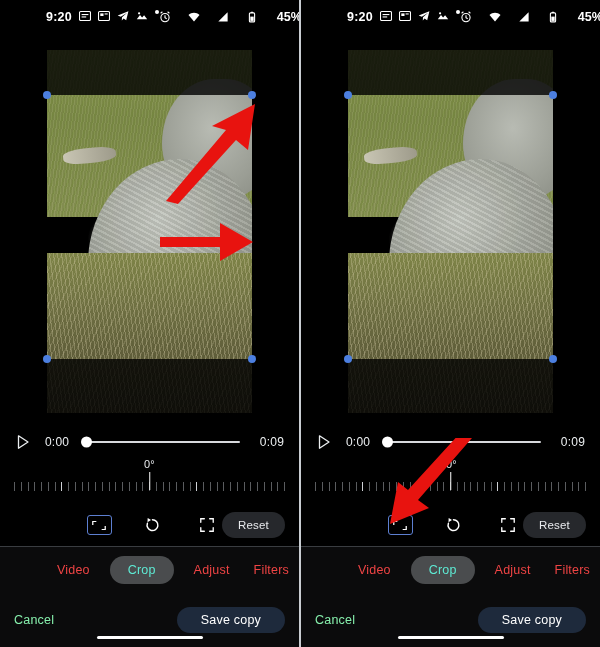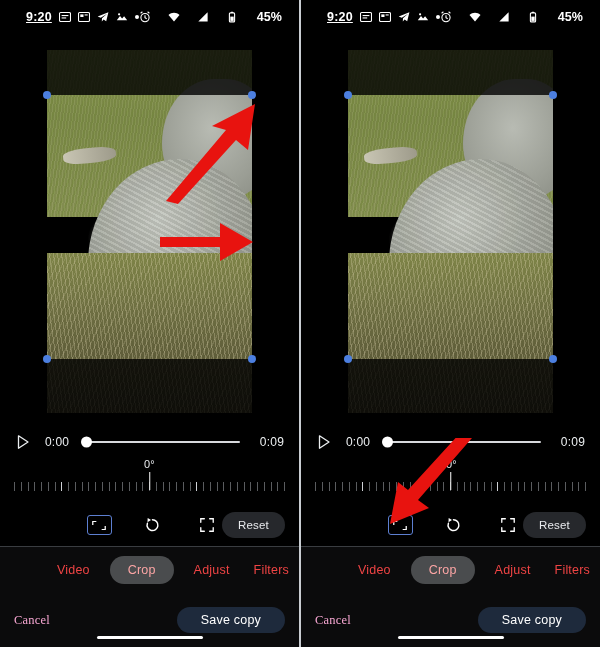--- a/index.html
+++ b/index.html
@@ -23,21 +23,21 @@
     flex-shrink: 0;
   }
 
   
   .statusbar {
     height: 34px;
     display: flex; align-items: center;
     padding: 0 14px;
     color: #ffffff;
   }
-  .sb-left { display: flex; align-items: center; gap: 7px; margin-left: 12px; text-decoration: underline; }
+  .sb-left { display: flex; align-items: flex-start; gap: 7px; margin-left: 32px; }
   .sb-right { display: flex; align-items: center; gap: 17px; margin-left: auto; margin-right: 6px; }
   .sb-time { font-size: 12.5px; font-weight: 600; letter-spacing: .2px; }
   .sb-pct { font-size: 12.5px; font-weight: 600; margin-left: 2px; }
   .sb-ico { width: 12px; height: 12px; display: block; }
   .sb-ico svg { display: block; width: 12px; height: 12px; }
   .dot-ico { width: 4px; height: 4px; border-radius: 50%; background: #fff; display: block; }
 
   
   .stage {
     position: absolute;
@@ -221,38 +221,38 @@
   }
   .tab {
     color: #ef4444;
     font-size: 12.5px;
     padding: 7px 4px;
     letter-spacing: .2px;
     white-space: nowrap;
   }
   .tab.active {
     background: #4a4c4e;
-    color: #fca5a5;
+    color: #5eead4;
     border-radius: 16px;
     padding: 7px 18px;
   }
 
   
   .actions {
     position: absolute; left: 0; right: 0; top: 593px;
     height: 54px;
     display: flex; align-items: center;
     padding: 0 14px;
     background: #0b0b0c;
   }
   .cancel-btn {
-    color: #f9a8d4;
+    color: #86efac;
     font-size: 12.5px;
     background: none; border: none;
-    font-family: Liberation Serif, serif;
+    font-family: Liberation Sans, sans-serif;
     letter-spacing: .2px;
   }
   .save-btn {
     margin-left: auto;
     background: #1e2a3c;
     color: #ffffff;
     font-size: 12.5px;
     border: none;
     border-radius: 18px;
     padding: 6px 24px;

